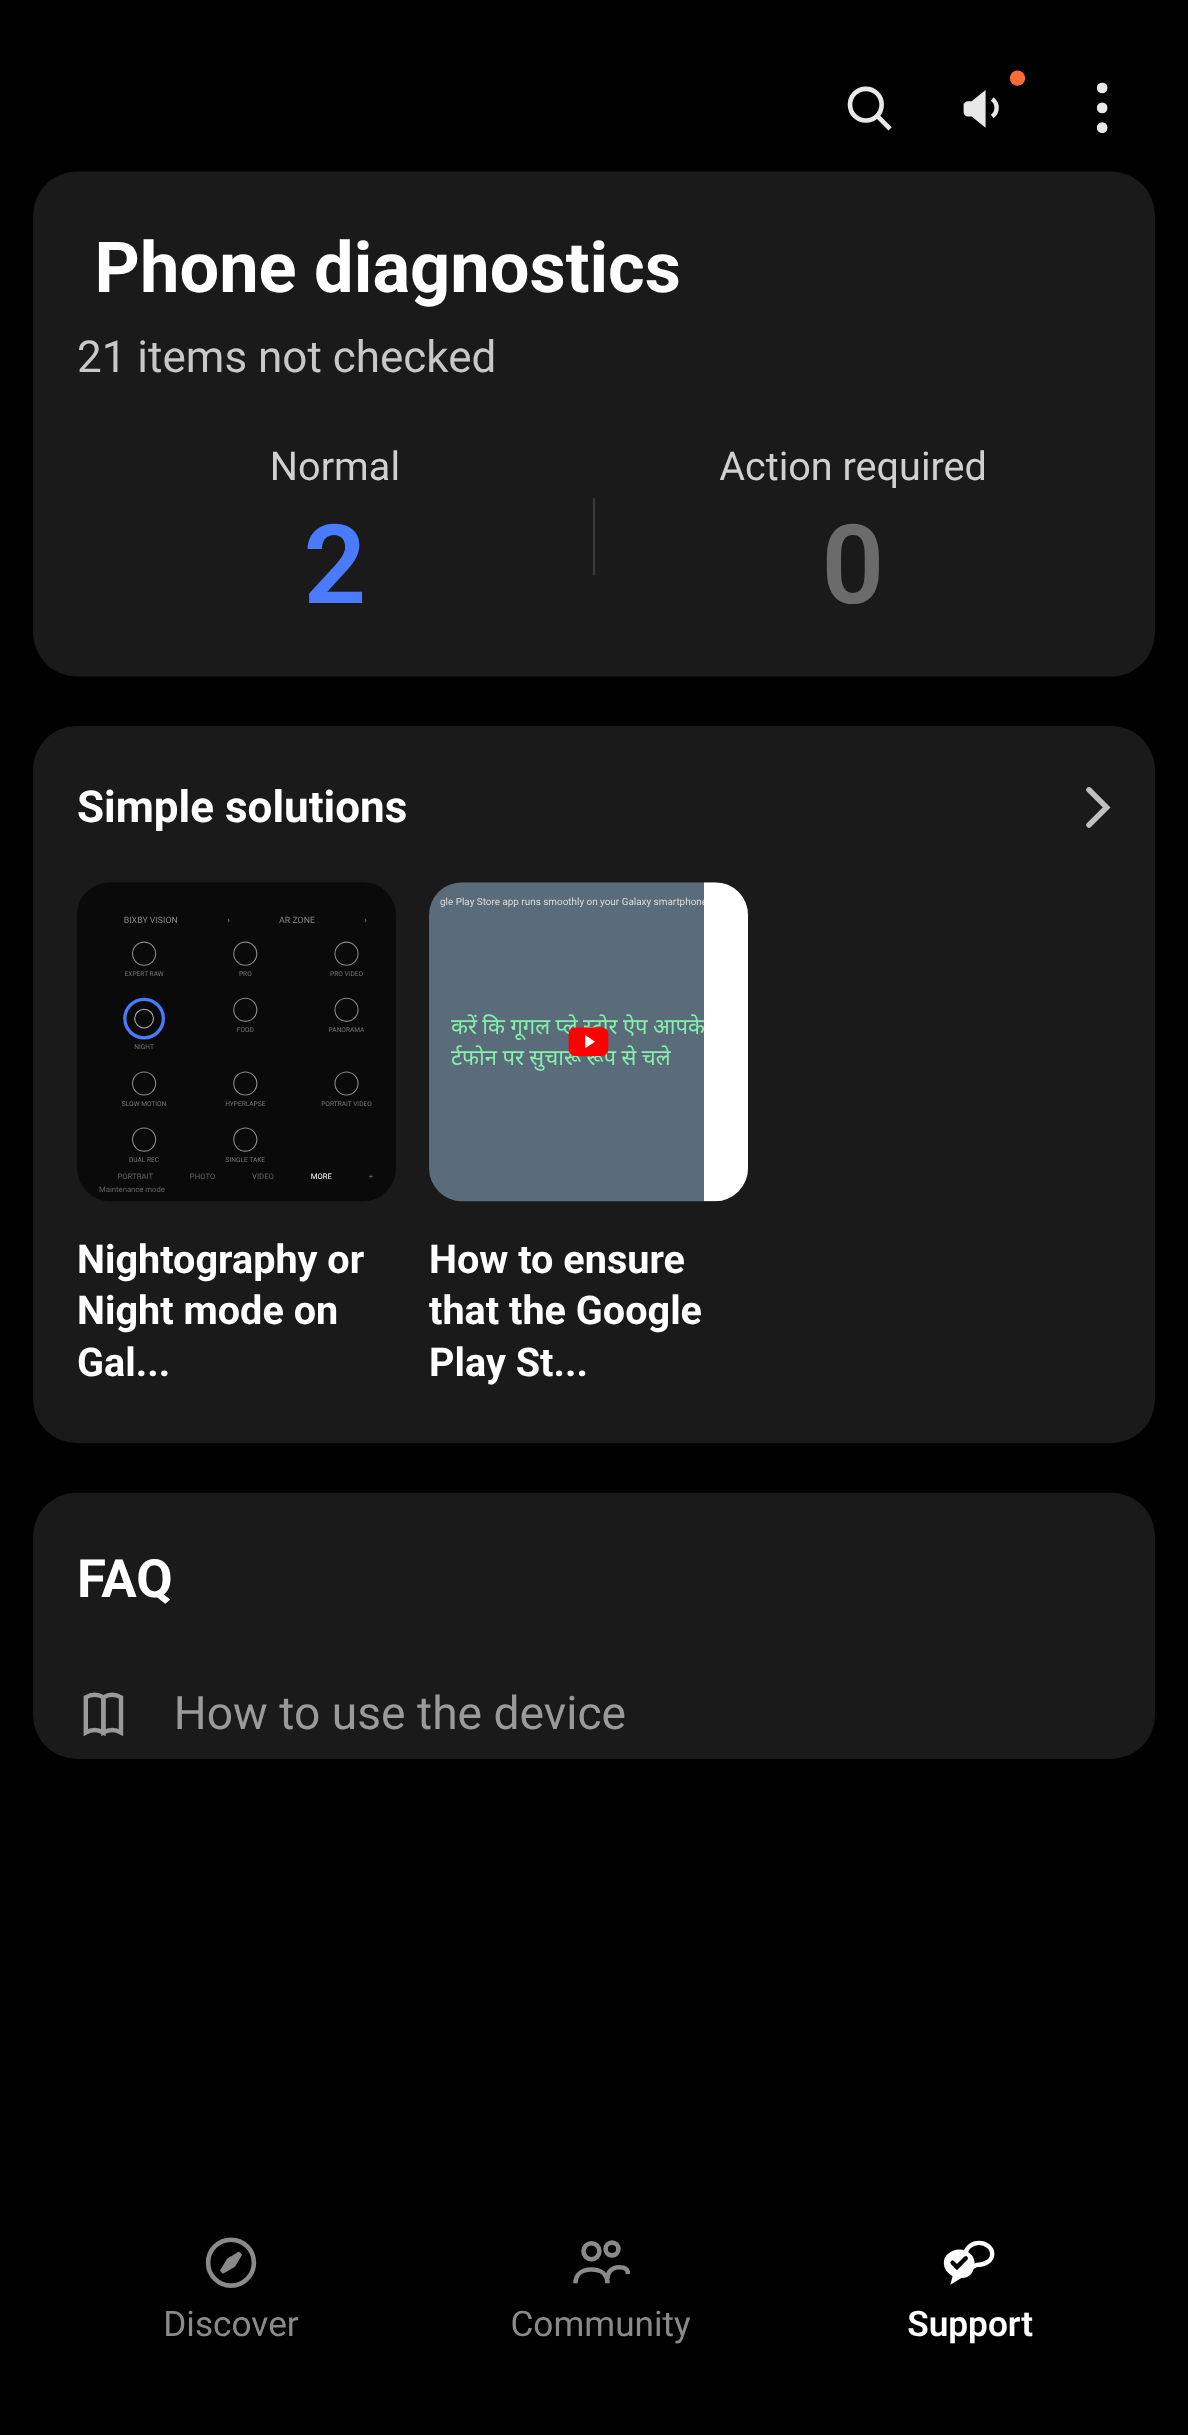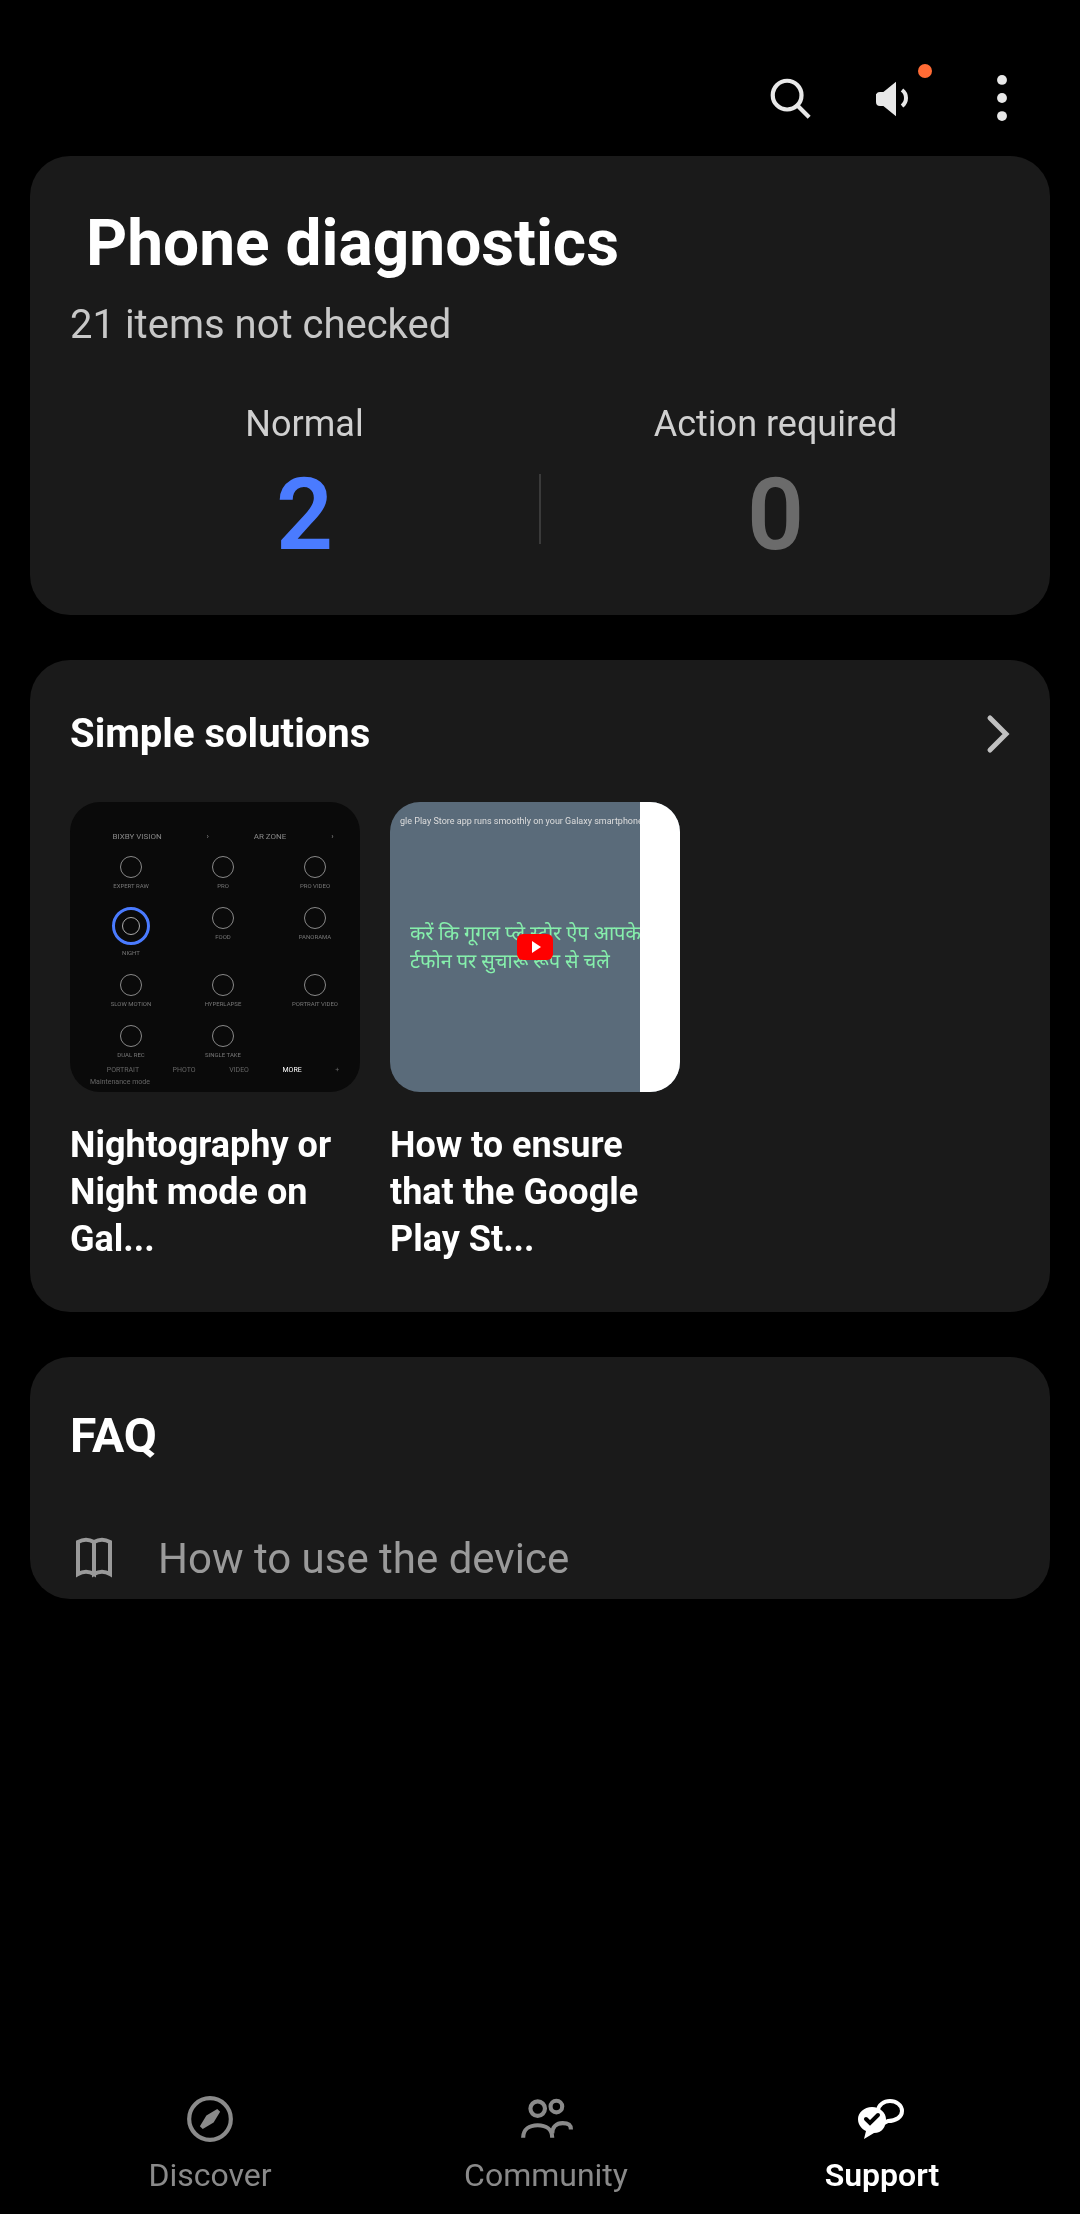--- a/index.html
+++ b/index.html
@@ -56,21 +56,21 @@
       margin-bottom: 20px;
       margin-left: 16px;
     }
     .diag-sub {
       font-size: 40px;
       color: #c8c8c8;
       margin-bottom: 55px;
     }
     .diag-stats {
       display: flex;
-      align-items: center;
+      align-items: flex-start;
     }
     .stat-col {
       flex: 1;
       text-align: center;
     }
     .stat-label {
       font-size: 36px;
       color: #d0d0d0;
       margin-bottom: 20px;
     }
@@ -236,36 +236,37 @@
     .faq-card {
       padding-bottom: 16px;
     }
     .faq-title {
       font-size: 48px;
       font-weight: 700;
       margin-bottom: 70px;
     }
     .faq-row {
       display: flex;
+      align-items: center;
       gap: 40px;
     }
     .faq-text {
       font-size: 42px;
       color: #9a9a9a;
     }
     .bottom-nav {
       position: absolute;
-      bottom: 0;
+      bottom: 12px;
       left: 0;
       right: 0;
       height: 170px;
       background: #000000;
       display: flex;
       justify-content: space-around;
-      align-items: flex-end;
+      align-items: flex-start;
       padding: 0 30px 20px 30px;
       margin-left: 12px;
     }
     .nav-item {
       display: flex;
       flex-direction: column;
       align-items: center;
       gap: 12px;
       flex: 1;
     }

